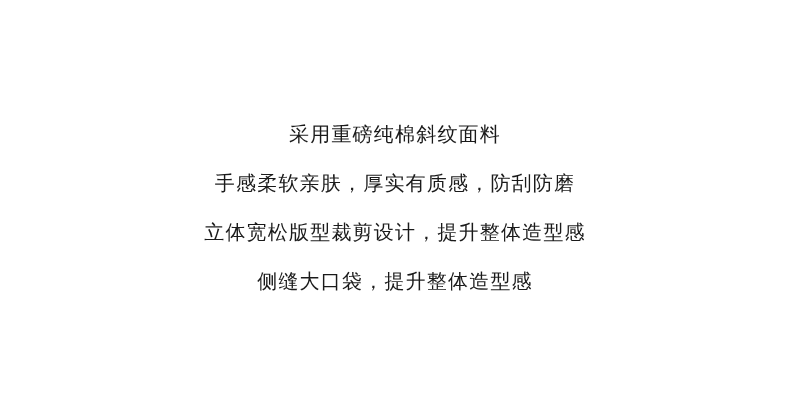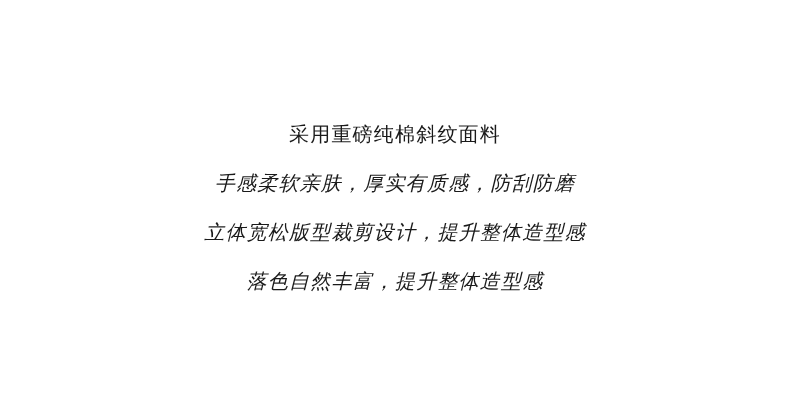--- a/index.html
+++ b/index.html
@@ -30,24 +30,23 @@
     text-align: center;
     color: #1a1a1a;
     font-size: 20px;
     line-height: 1.0;
     letter-spacing: 1.2px;
     font-weight: 400;
     white-space: nowrap;
   }
   .feature-line + .feature-line {
     margin-top: 29px;
-    font-style: italic;
   }
 </style>
 </head>
 <body>
 
 <div class="page">
   <div class="feature-line">采用重磅纯棉斜纹面料</div>
   <div class="feature-line">手感柔软亲肤，厚实有质感，防刮防磨</div>
   <div class="feature-line">立体宽松版型裁剪设计，提升整体造型感</div>
-  <div class="feature-line">落色自然丰富，提升整体造型感</div>
+  <div class="feature-line">侧缝大口袋，提升整体造型感</div>
 </div>
 
 </body></html>

